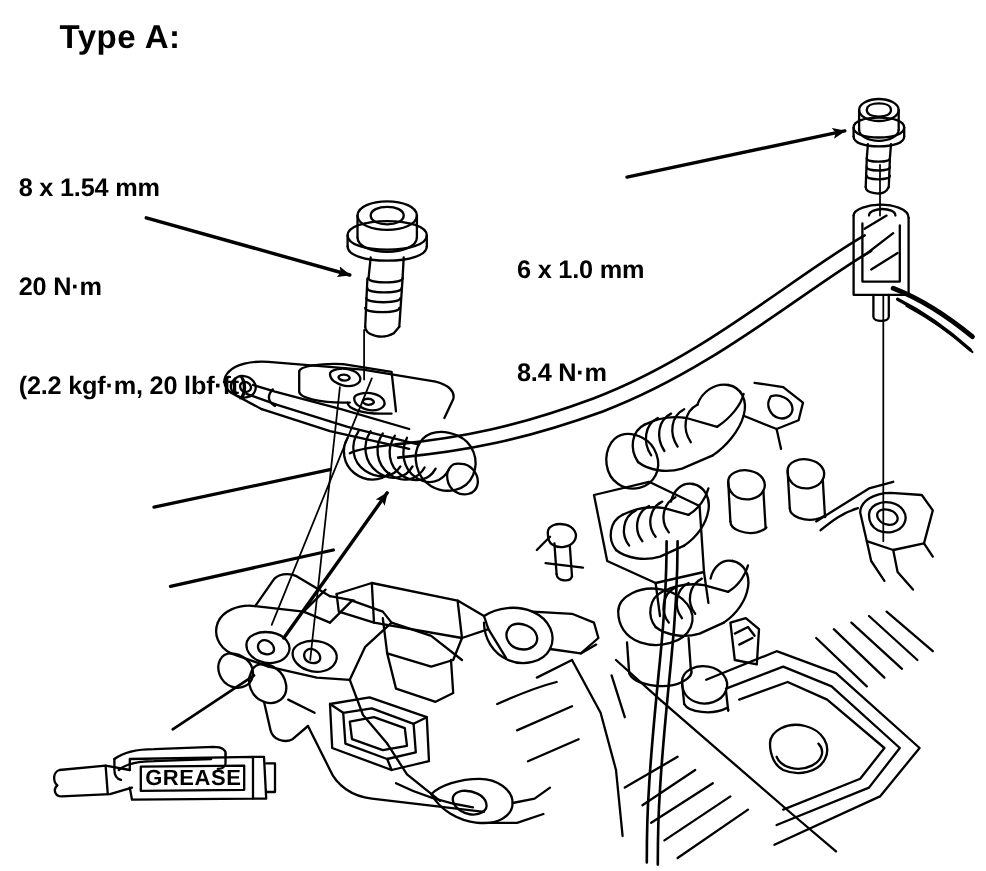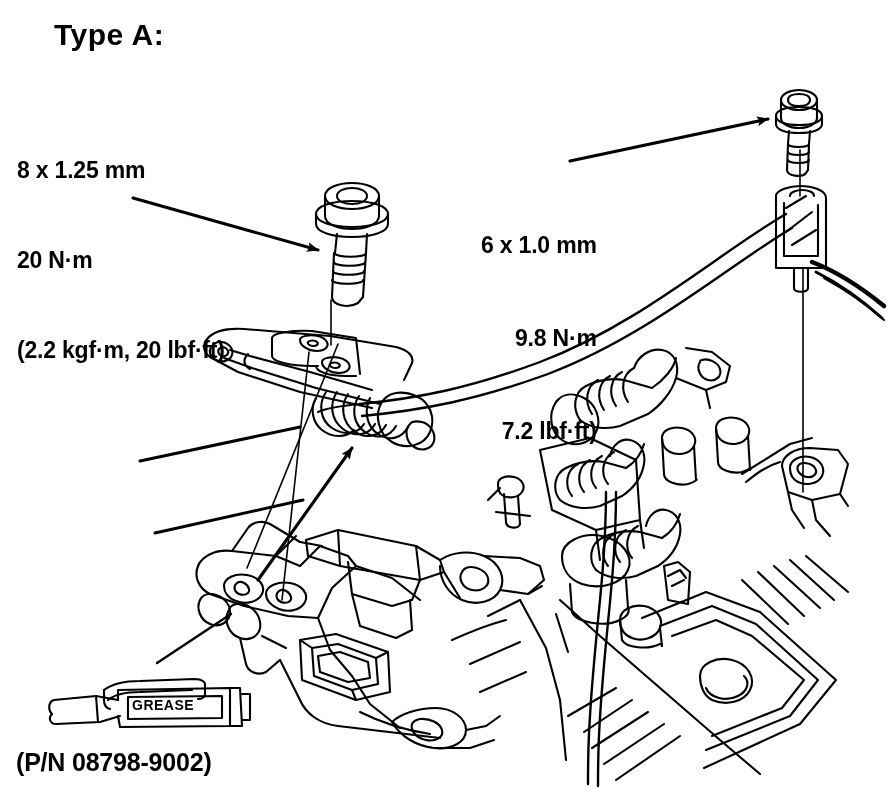--- a/index.html
+++ b/index.html
@@ -42,25 +42,24 @@
     font-size: 30px;
     letter-spacing: 0.5px;
   }
   #callout-left {
     left: 17px;
     top: 95px;
     font-size: 23px;
     line-height: 30px;
   }
   #callout-right {
-    left: 481px;
+    left: 470px;
     top: 168px;
     font-size: 23px;
     line-height: 31px;
-    text-align: right;
   }
   #part-number {
     left: 16px;
     top: 748px;
     font-size: 25px;
   }
   .callout-line { display: block; }
 </style>
 </head>
 <body>
@@ -436,28 +435,26 @@
 
         <path d="M242,694 L250,694 L250,720 L242,720"></path>
       </g>
 
     </g>
   </svg>
 
   <div class="txt" id="heading-type-a">Type A:</div>
 
   <div class="txt" id="callout-left">
-    <span class="callout-line">8 x 1.25 mm</span>
+    <span class="callout-line">8 x 1.54 mm</span>
     <span class="callout-line">20 N·m</span>
     <span class="callout-line">(2.2 kgf·m, 20 lbf·ft)</span>
   </div>
 
   <div class="txt" id="callout-right">
     <span class="callout-line">6 x 1.0 mm</span>
-    <span class="callout-line">9.8 N·m</span>
-    <span class="callout-line">7.2 lbf·ft)</span>
+    <span class="callout-line">8.4 N·m</span>
   </div>
 
-  <div class="txt" id="part-number">(P/N 08798-9002)</div>
-
-  <div class="txt" id="grease-text" style="left:132px; top:697px; font-size:14px; letter-spacing:0.5px;">GREASE</div>
+
+  <div class="txt" id="grease-text" style="left:132px; top:697px; font-size:20px; letter-spacing:0.5px;">GREASE</div>
 
 </div>
 
 </body></html>

